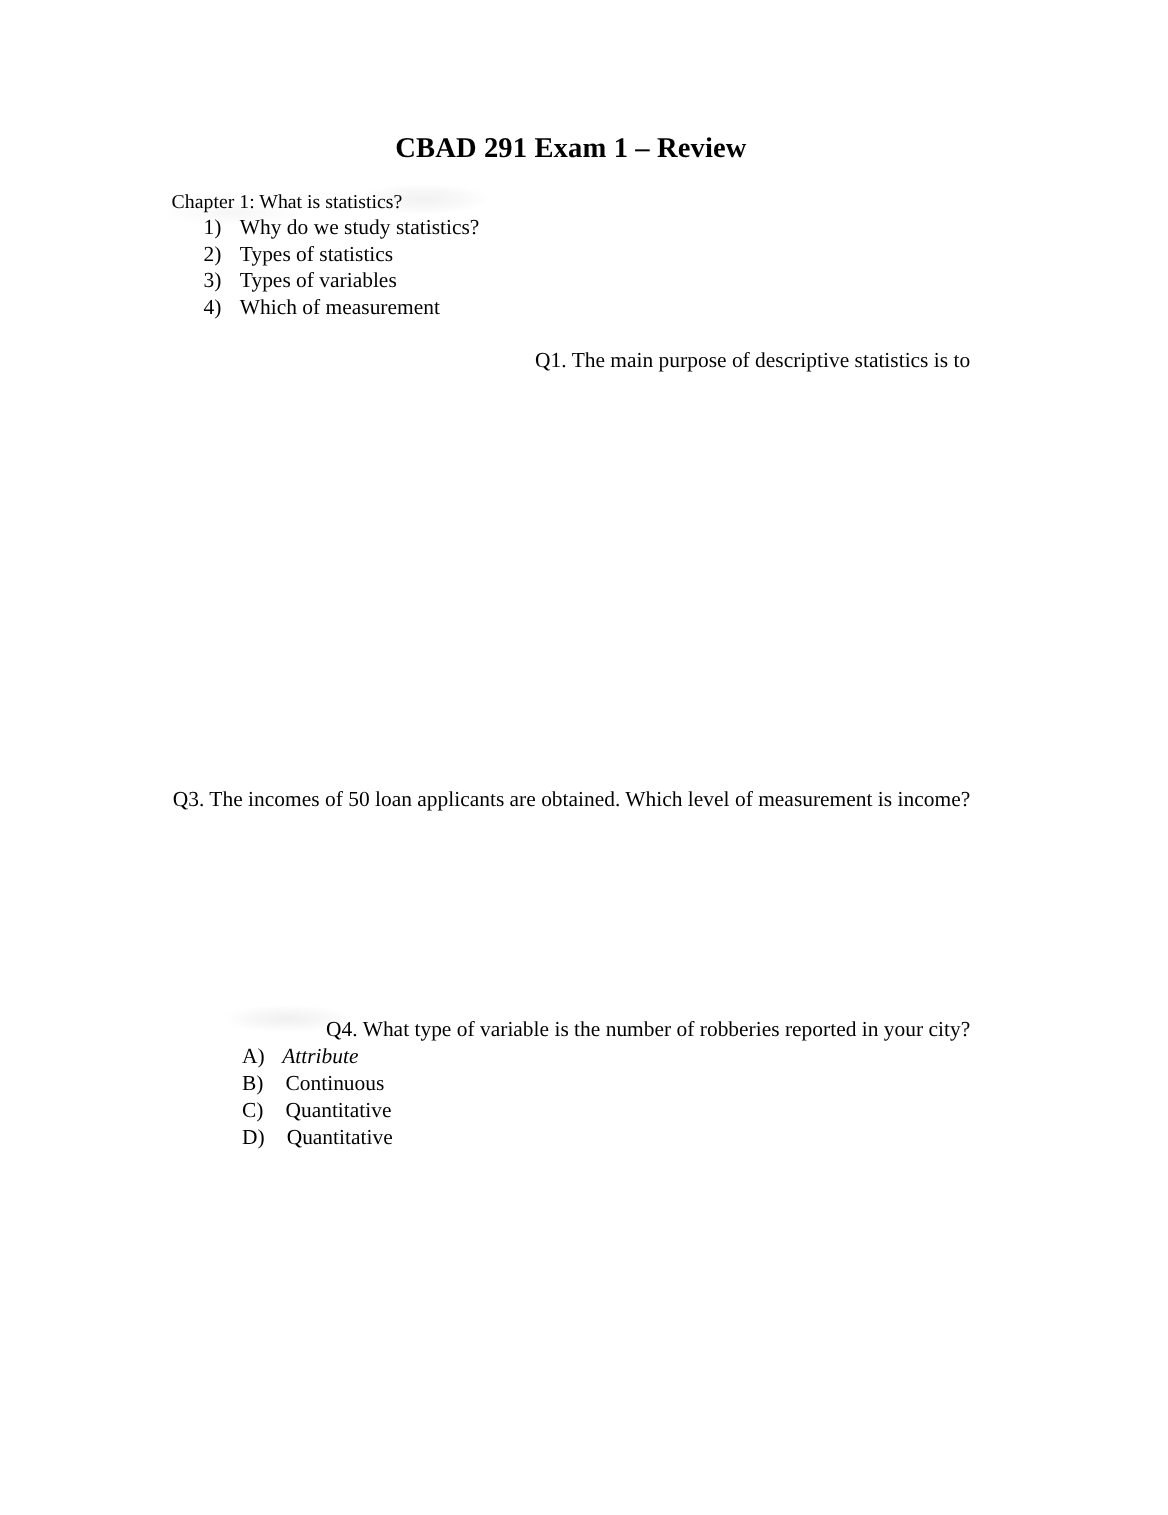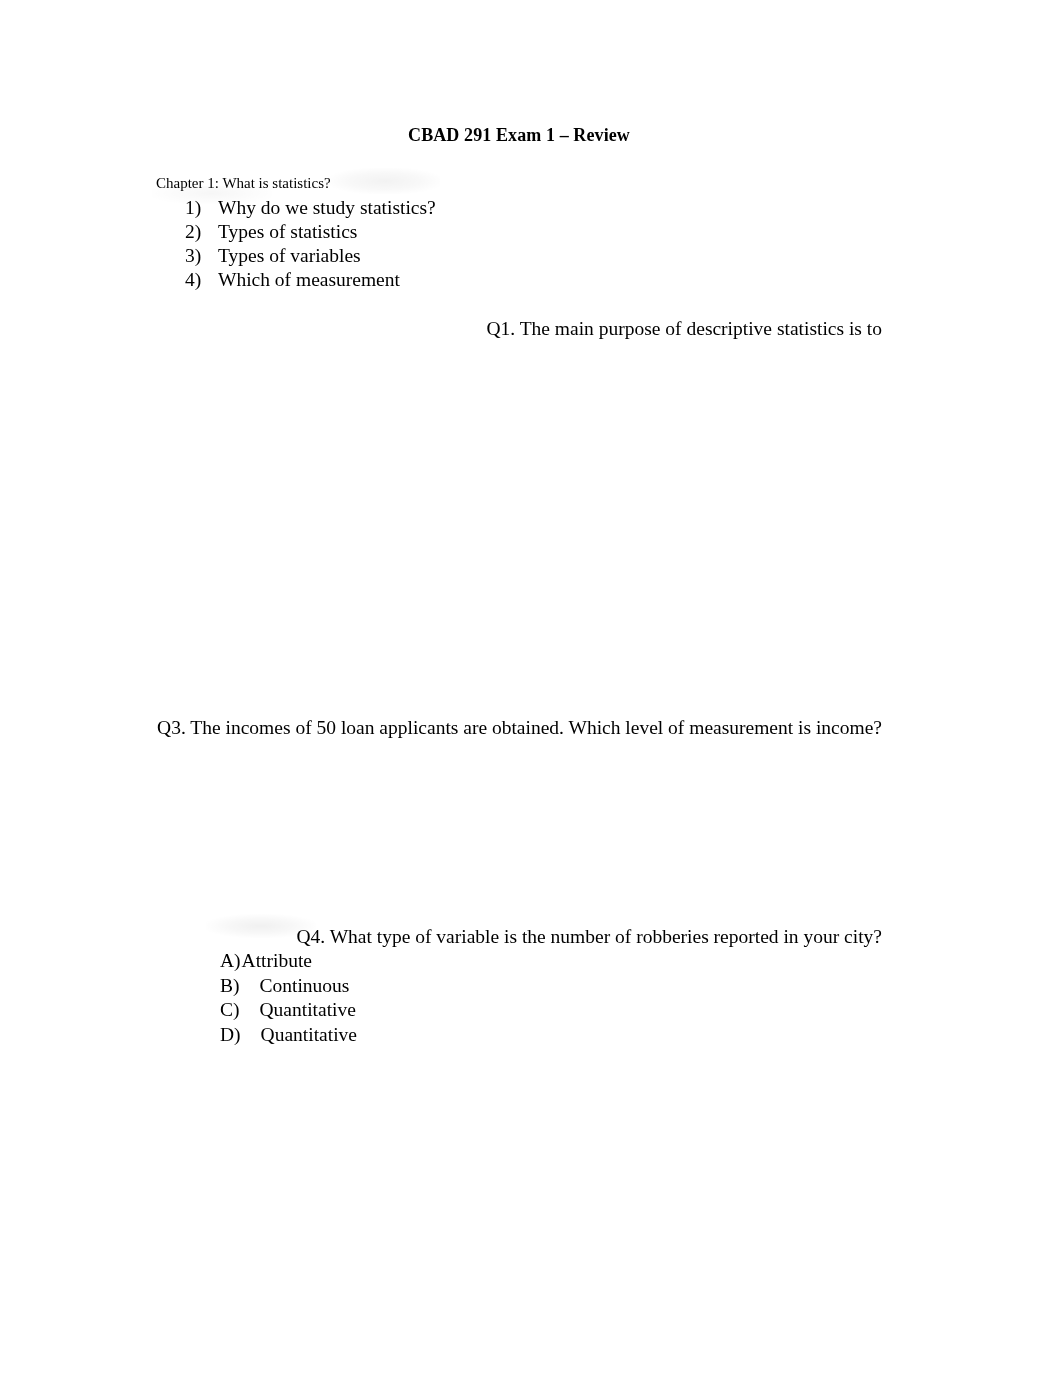--- a/index.html
+++ b/index.html
@@ -30,29 +30,29 @@
   
   .content {
     position: absolute;
     left: 156px;
     top: 122px;
     width: 726px;
   }
 
   .doc-title {
     text-align: center;
-    font-size: 18px;
+    font-size: 26px;
     line-height: 26px;
     letter-spacing: 0.1px;
     margin: 0 0 23px 0;
     white-space: nowrap;
   }
 
   .chapter-heading {
-    font-size: 15px;
+    font-size: 18px;
     line-height: 25px;
     margin: 0;
     position: relative;
   }
 
   .chapter-list {
     list-style: none;
     margin: 0;
     padding: 0;
   }
@@ -95,21 +95,22 @@
   .options .olabel {
     display: inline-block;
     flex: 0 0 auto;
     margin-left: 64px;
   }
   .options .otext {
     display: inline-block;
     margin-left: 20px;
   }
   .options li.tight .otext {
-    margin-left: 1px;
+    margin-left: 16px;
+    font-style: italic;
   }
 
   
   .gap-after-list { height: 25px; }
   .gap-q1 { height: 186px; }
   .gap-q2 { height: 189px; }
   .gap-q3 { height: 185px; }
 
   
   .smudge {

